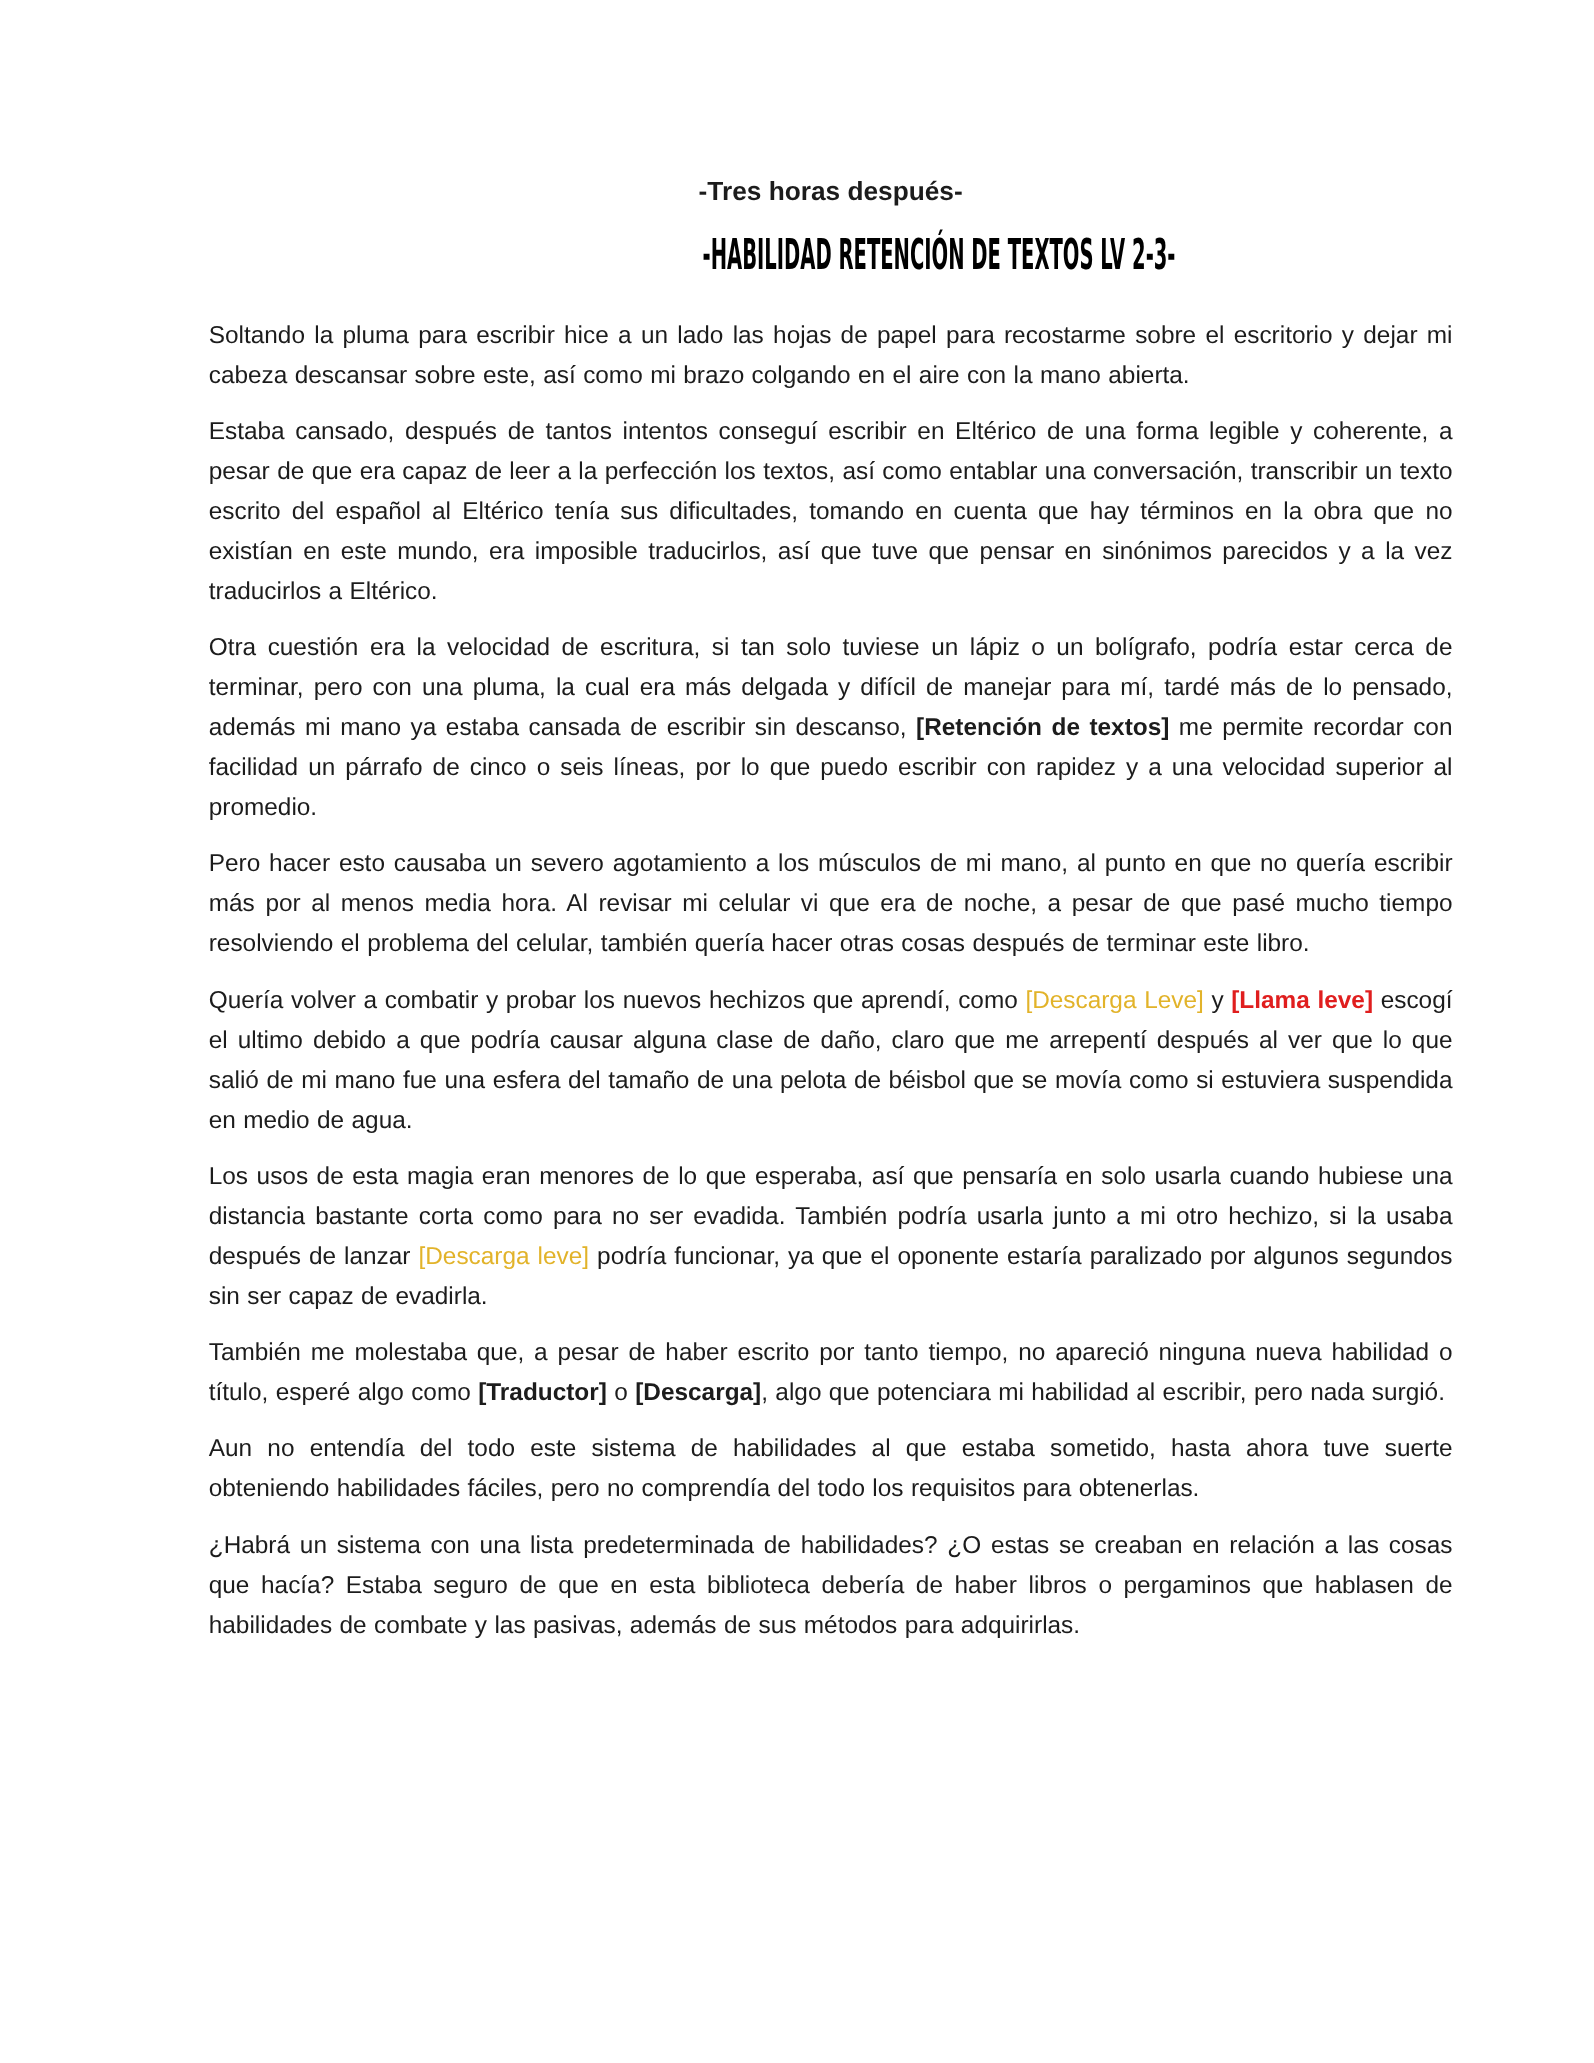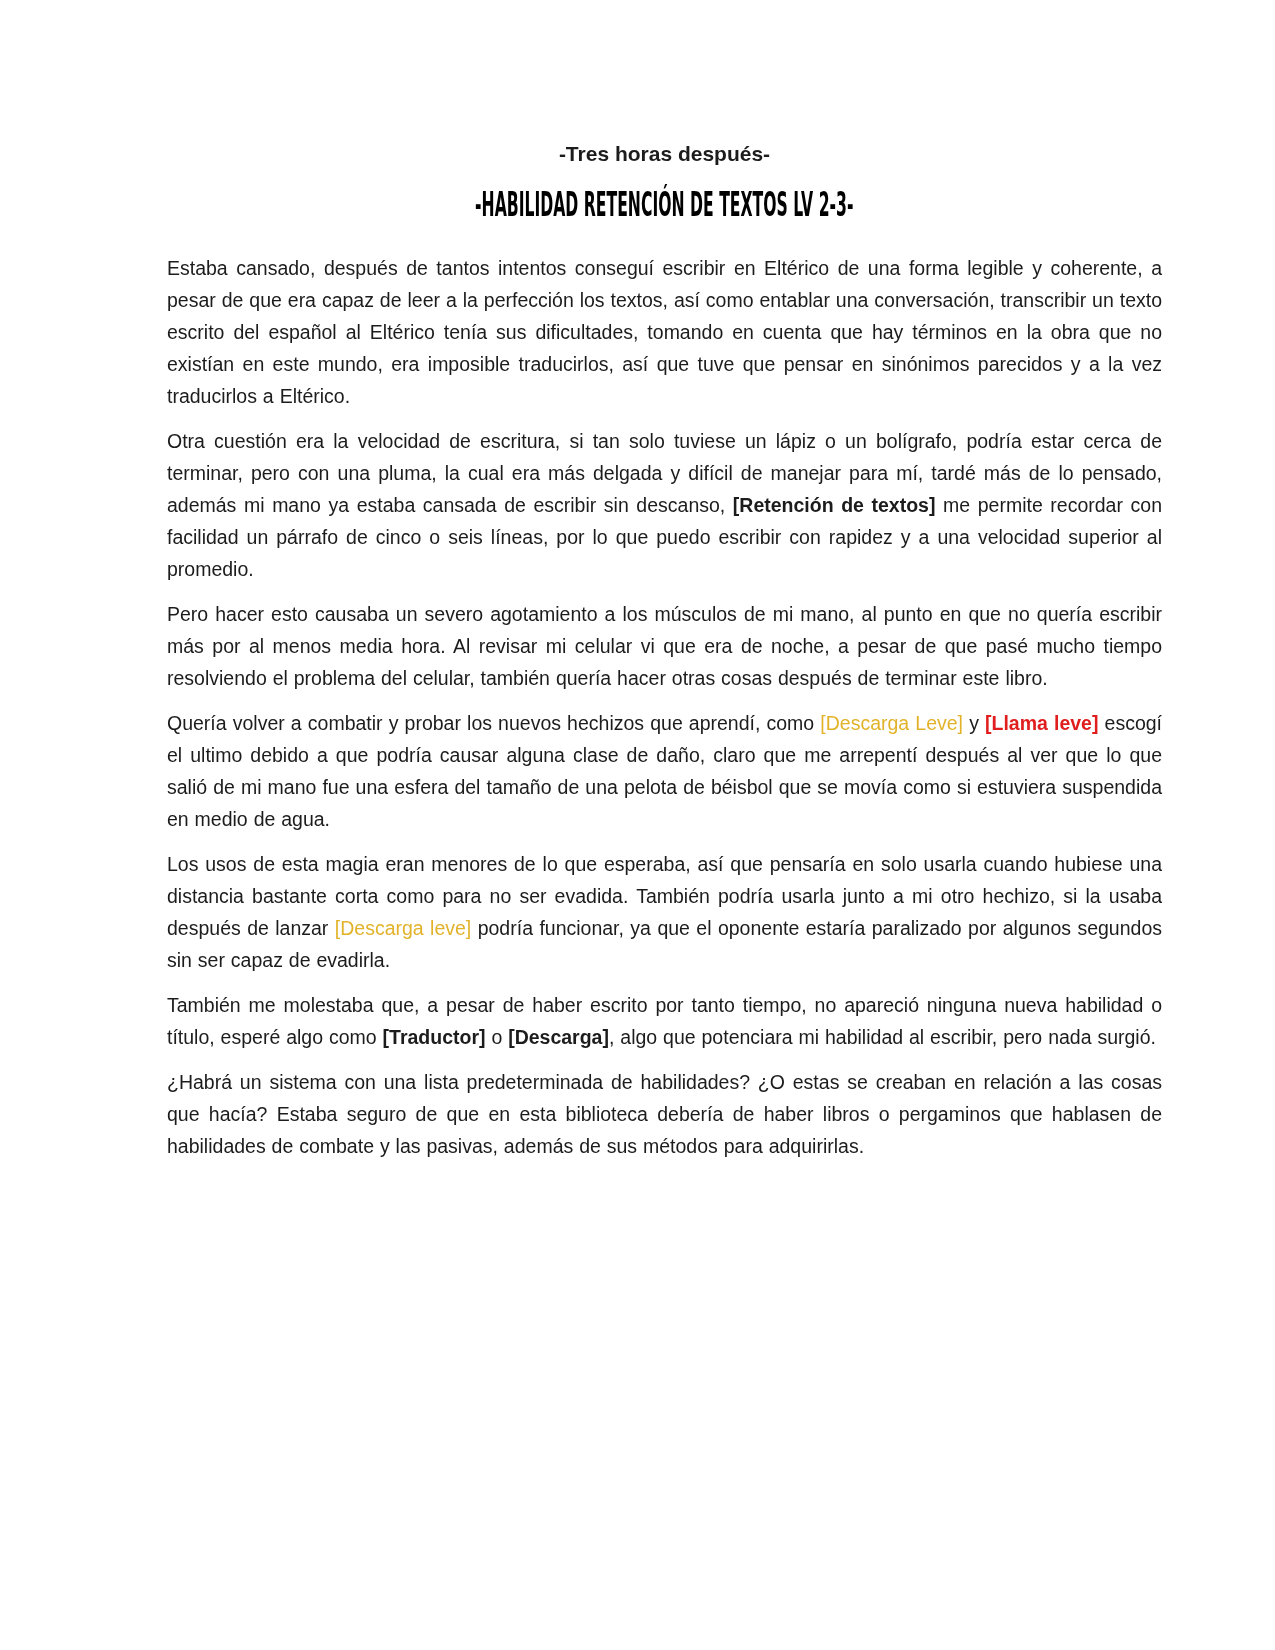--- a/index.html
+++ b/index.html
@@ -17,21 +17,21 @@
   }
   .scene-heading {
     text-align: center;
     font-size: 21px;
     line-height: 28px;
     font-weight: 700;
     margin: 0 0 18px 0;
     color: var(--body-text, #1c1c1c);
   }
   .skill-heading {
-    text-align: center;
+    text-align: right;
     margin: 0 0 26px 0;
     line-height: 36px;
     font-weight: 700;
   }
   .skill-heading .condensed {
     display: inline-block;
     font-family: "DejaVu Sans", sans-serif;
     font-weight: 700;
     font-size: 34px;
     white-space: nowrap;
@@ -56,30 +56,32 @@
 </head>
 <body>
 
 <div class="page">
 
   <h1 class="scene-heading">-Tres horas después-</h1>
 
   <h2 class="skill-heading"><span class="condensed">-HABILIDAD RETENCIÓN DE TEXTOS LV 2-3-</span></h2>
 
 
+  <p class="para"><span>Soltando la pluma para escribir hice a un lado las hojas de papel para recostarme sobre el escritorio y dejar mi cabeza descansar sobre este, así como mi brazo colgando en el aire con la mano abierta.</span></p>
 
   <p class="para"><span>Estaba cansado, después de tantos intentos conseguí escribir en Eltérico de una forma legible y coherente, a pesar de que era capaz de leer a la perfección los textos, así como entablar una conversación, transcribir un texto escrito del español al Eltérico tenía sus dificultades, tomando en cuenta que hay términos en la obra que no existían en este mundo, era imposible traducirlos, así que tuve que pensar en sinónimos parecidos y a la vez traducirlos a Eltérico.</span></p>
 
   <p class="para"><span>Otra cuestión era la velocidad de escritura, si tan solo tuviese un lápiz o un bolígrafo, podría estar cerca de terminar, pero con una pluma, la cual era más delgada y difícil de manejar para mí, tardé más de lo pensado, además mi mano ya estaba cansada de escribir sin descanso, </span><span class="b">[Retención de textos]</span><span> me permite recordar con facilidad un párrafo de cinco o seis líneas, por lo que puedo escribir con rapidez y a una velocidad superior al promedio.</span></p>
 
   <p class="para"><span>Pero hacer esto causaba un severo agotamiento a los músculos de mi mano, al punto en que no quería escribir más por al menos media hora. Al revisar mi celular vi que era de noche, a pesar de que pasé mucho tiempo resolviendo el problema del celular, también quería hacer otras cosas después de terminar este libro.</span></p>
 
   <p class="para"><span>Quería volver a combatir y probar los nuevos hechizos que aprendí, como </span><span class="gold">[Descarga Leve]</span><span> y </span><span class="red">[Llama leve]</span><span> escogí el ultimo debido a que podría causar alguna clase de daño, claro que me arrepentí después al ver que lo que salió de mi mano fue una esfera del tamaño de una pelota de béisbol que se movía como si estuviera suspendida en medio de agua.</span></p>
 
   <p class="para"><span>Los usos de esta magia eran menores de lo que esperaba, así que pensaría en solo usarla cuando hubiese una distancia bastante corta como para no ser evadida. También podría usarla junto a mi otro hechizo, si la usaba después de lanzar </span><span class="gold">[Descarga leve]</span><span> podría funcionar, ya que el oponente estaría paralizado por algunos segundos sin ser capaz de evadirla.</span></p>
 
 
   <p class="para"><span>También me molestaba que, a pesar de haber escrito por tanto tiempo, no apareció ninguna nueva habilidad o título, esperé algo como </span><span class="b">[Traductor]</span><span> o </span><span class="b">[Descarga]</span><span>, algo que potenciara mi habilidad al escribir, pero nada surgió.</span></p>
 
+  <p class="para"><span>Aun no entendía del todo este sistema de habilidades al que estaba sometido, hasta ahora tuve suerte obteniendo habilidades fáciles, pero no comprendía del todo los requisitos para obtenerlas.</span></p>
 
   <p class="para"><span>¿Habrá un sistema con una lista predeterminada de habilidades? ¿O estas se creaban en relación a las cosas que hacía? Estaba seguro de que en esta biblioteca debería de haber libros o pergaminos que hablasen de habilidades de combate y las pasivas, además de sus métodos para adquirirlas.</span></p>
 
 </div>
 
 </body></html>

